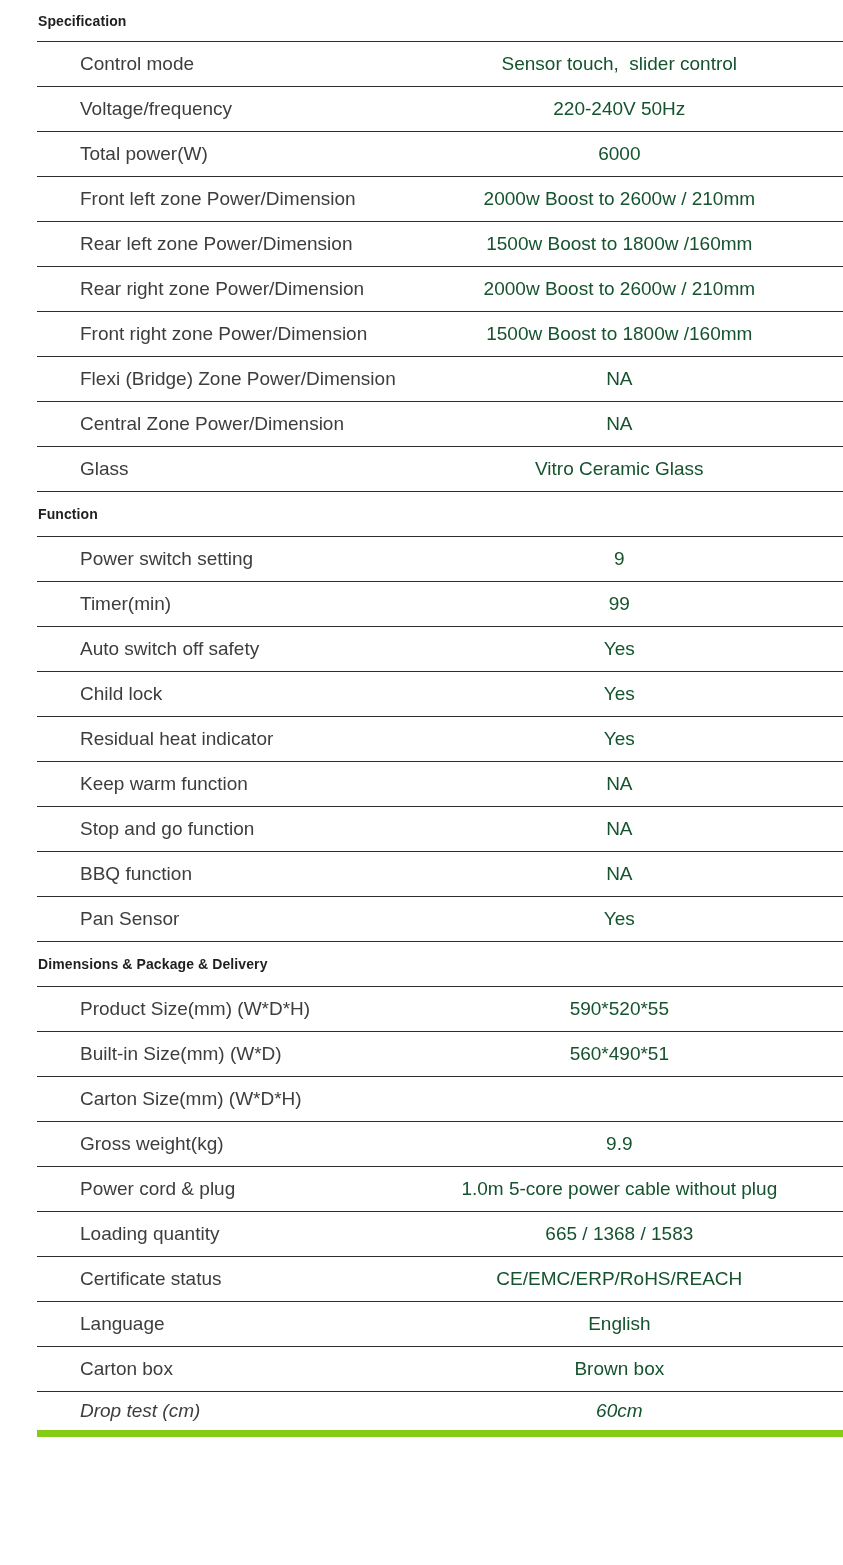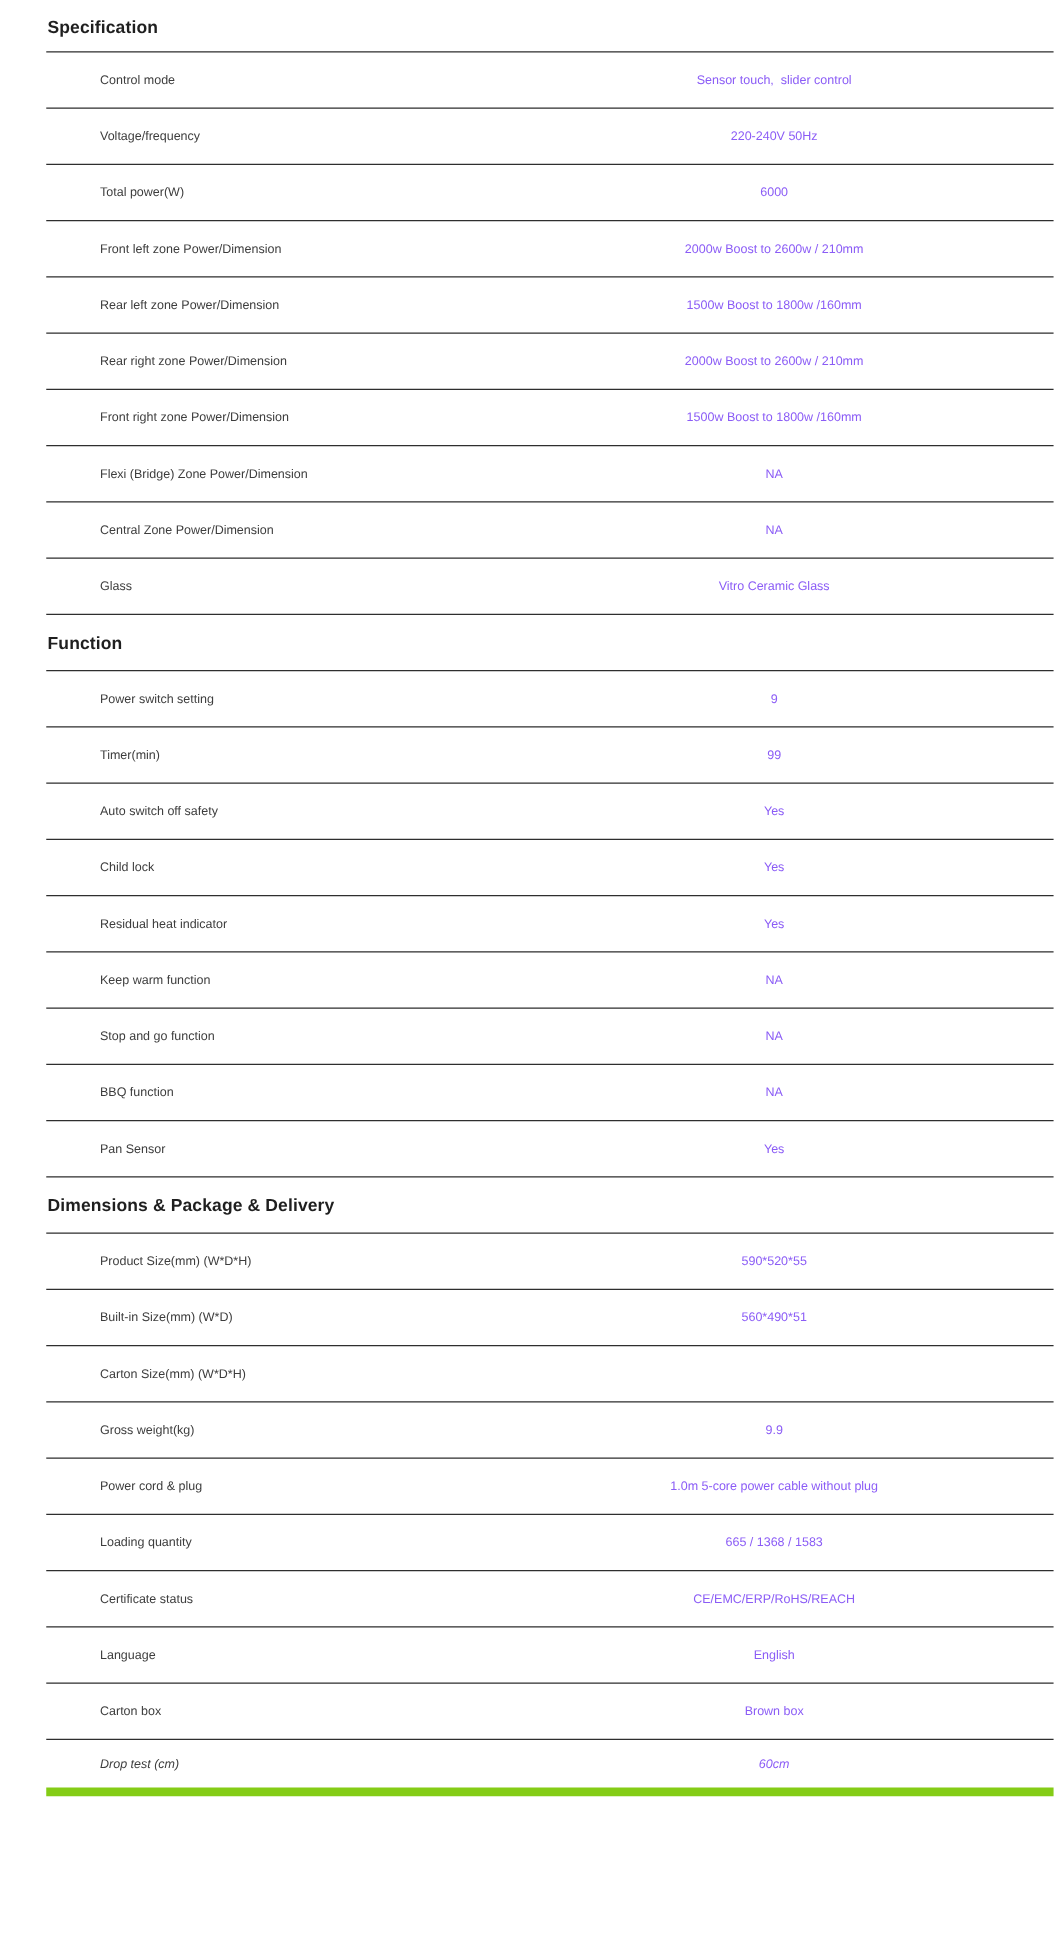--- a/index.html
+++ b/index.html
@@ -25,34 +25,34 @@
     border-bottom:1px solid #2e2e2e;
     padding-left:1px;
     letter-spacing:.1px;
   }
   .spec-section:first-child .section-title { height:42px; }
   .spec-row {
     height:45px;
     display:flex;
     align-items:center;
     border-bottom:1px solid #2e2e2e;
-    font-size:10px;
+    font-size:19px;
   }
   .spec-section:last-child .rows .spec-row:last-child { border-bottom:7px solid #84cc16;font-style:italic; }
   .row-label {
     flex:0 0 44.5%;
     padding-left:43px;
     color:#3d3d3d;
     white-space:nowrap;
     overflow:hidden;
   }
   .row-value {
     flex:1;
     text-align:center;
-    color:#8b5cf6;
+    color:#14532d;
     white-space:nowrap;
   }
 </style>
 </head>
 <body>
 
 <div class="sheet" id="spec-root">
   <section class="spec-section">
     <div class="section-title">Specification</div>
     <div class="rows">

